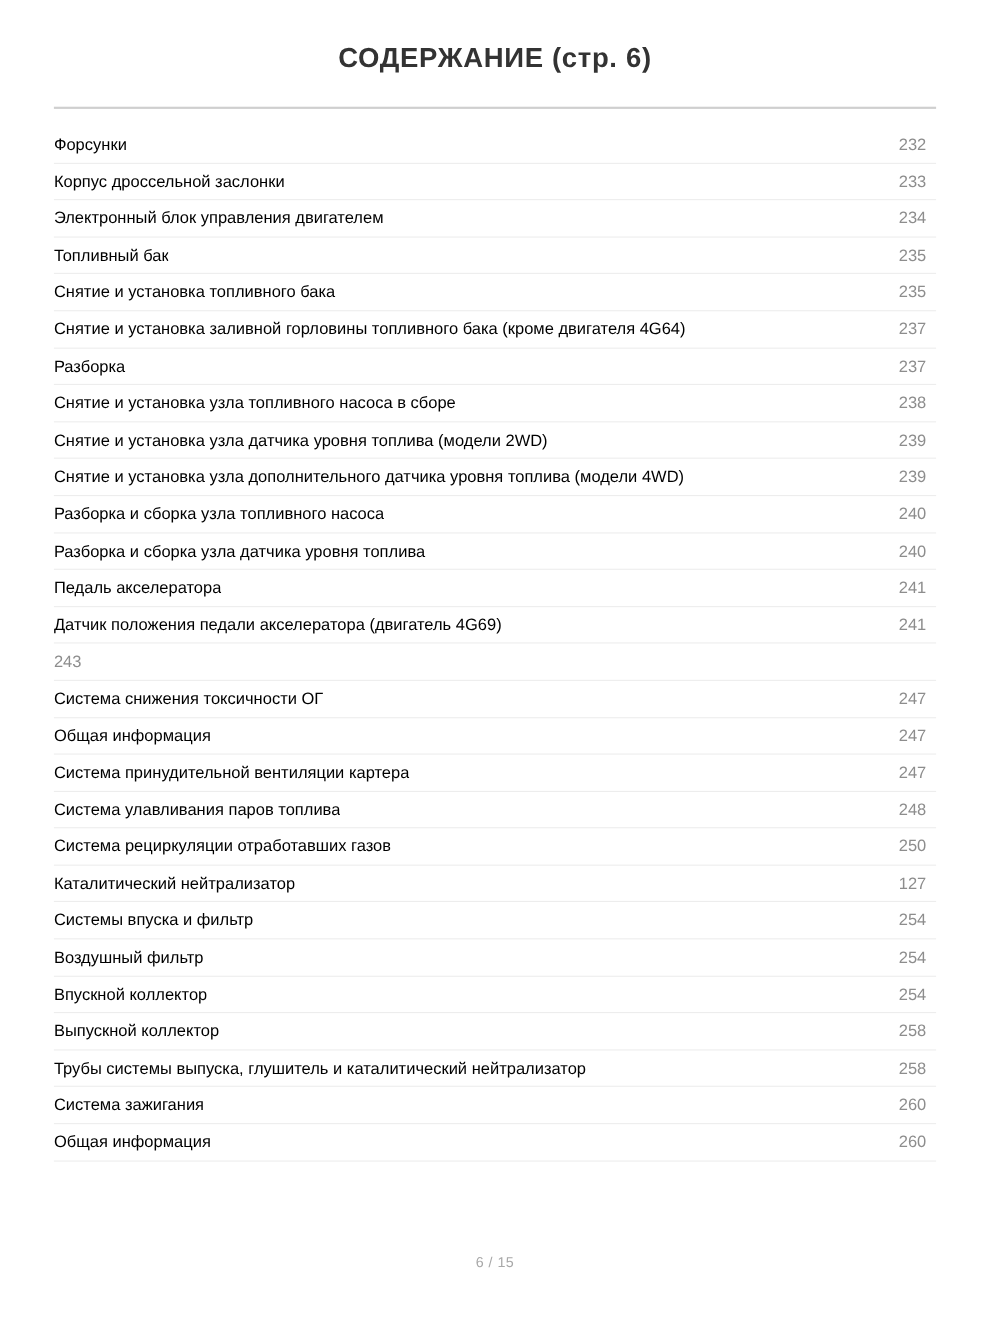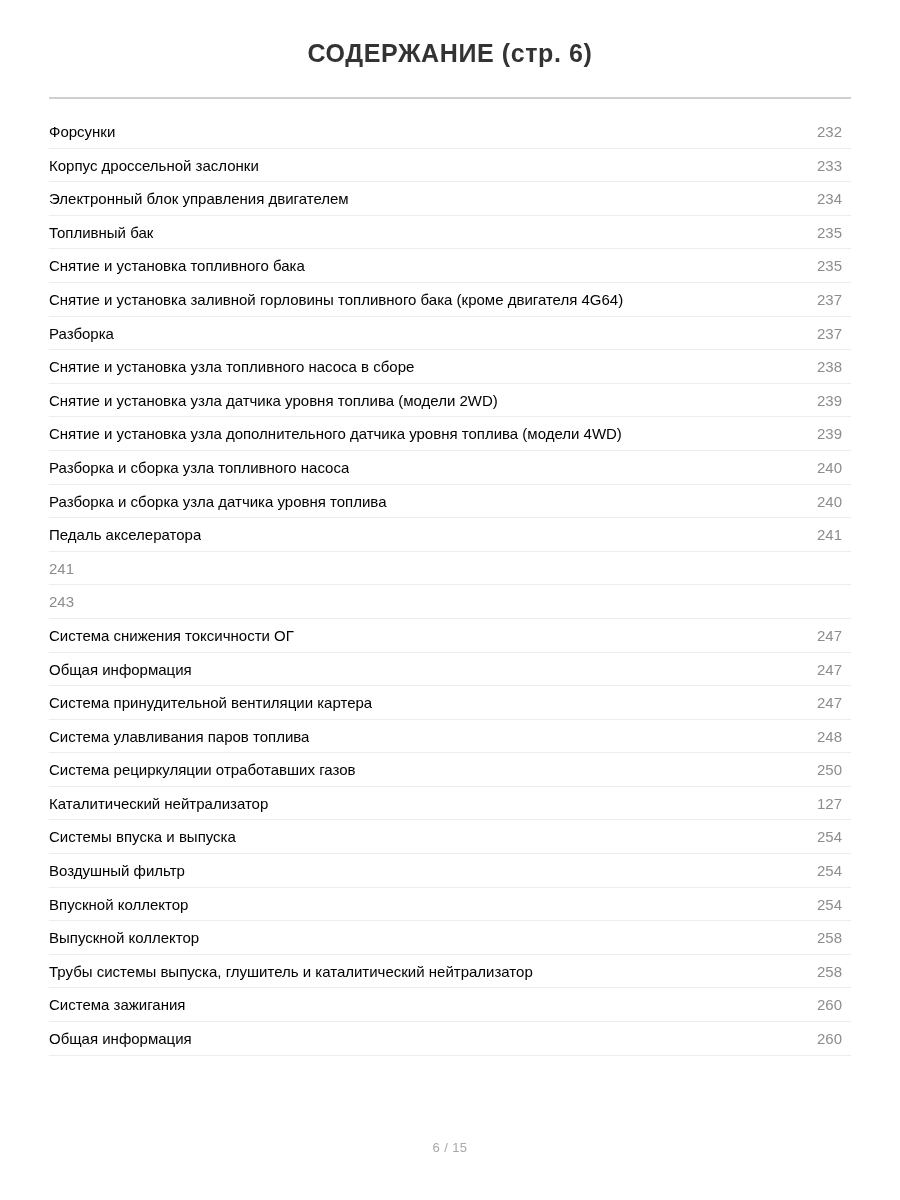--- a/index.html
+++ b/index.html
@@ -135,20 +135,21 @@
       </li>
       <li class="toc-row">
         <span class="toc-row-label">Разборка и сборка узла датчика уровня топлива</span>
         <span class="toc-row-page">240</span>
       </li>
       <li class="toc-row">
         <span class="toc-row-label">Педаль акселератора</span>
         <span class="toc-row-page">241</span>
       </li>
       <li class="toc-row">
+        <span class="toc-row-label">Датчик положения педали акселератора (двигатель 4G69)</span>
         <span class="toc-row-page">241</span>
       </li>
       <li class="toc-row">
         <span class="toc-row-page">243</span>
       </li>
       <li class="toc-row">
         <span class="toc-row-label">Система снижения токсичности ОГ</span>
         <span class="toc-row-page">247</span>
       </li>
       <li class="toc-row">
@@ -165,21 +166,21 @@
       </li>
       <li class="toc-row">
         <span class="toc-row-label">Система рециркуляции отработавших газов</span>
         <span class="toc-row-page">250</span>
       </li>
       <li class="toc-row">
         <span class="toc-row-label">Каталитический нейтрализатор</span>
         <span class="toc-row-page">127</span>
       </li>
       <li class="toc-row">
-        <span class="toc-row-label">Системы впуска и выпуска</span>
+        <span class="toc-row-label">Системы впуска и фильтр</span>
         <span class="toc-row-page">254</span>
       </li>
       <li class="toc-row">
         <span class="toc-row-label">Воздушный фильтр</span>
         <span class="toc-row-page">254</span>
       </li>
       <li class="toc-row">
         <span class="toc-row-label">Впускной коллектор</span>
         <span class="toc-row-page">254</span>
       </li>

